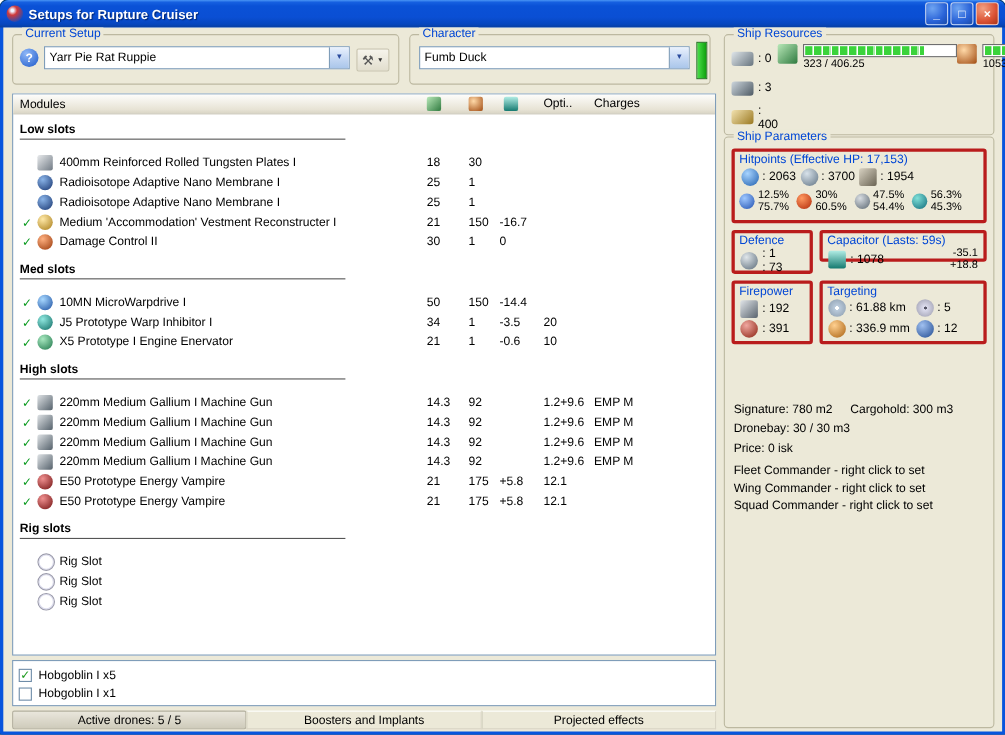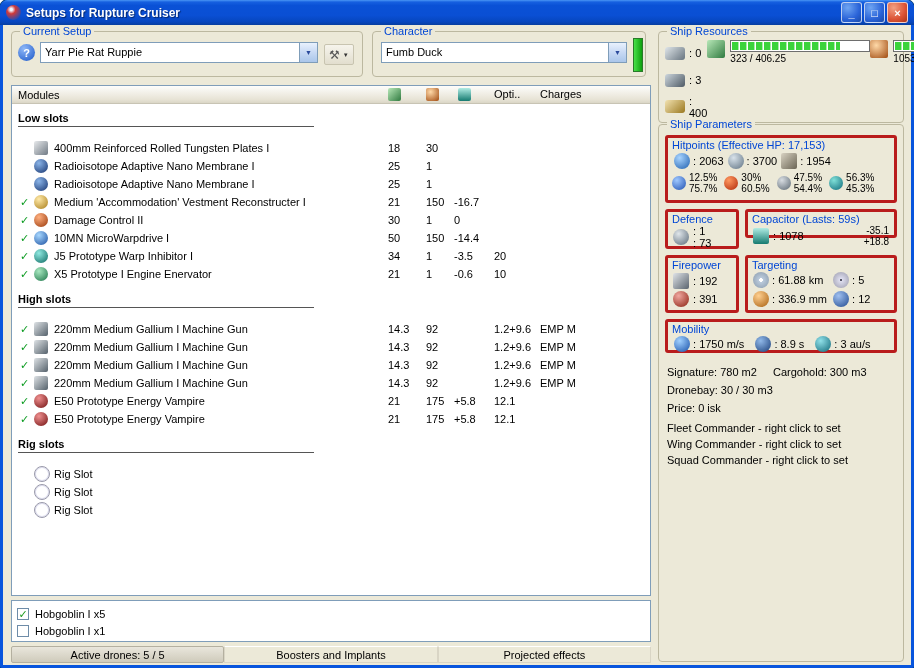--- a/index.html
+++ b/index.html
@@ -292,20 +292,21 @@
                 <span class="mc" data-name="module-cpu">30</span>
                 <span class="mc" data-name="module-powergrid">1</span>
                 <span class="mc" data-name="module-cap-use">0</span>
                 <span class="mc" data-name="module-optimal"></span>
                 <span class="mc" data-name="module-charge"></span>
               </div>
 
           </div>
 
           <div class="section" data-name="slot-section">
+            <div class="sec-title" data-name="slot-section-title">Med slots</div>
 
               <div class="mrow" data-name="module-row">
                 <span class="chk" data-name="active-check-icon">✓</span>
                 <span class="i mod" data-name="mwd-icon"></span>
                 <span class="mname" data-name="module-name">10MN MicroWarpdrive I</span>
                 <span class="mc" data-name="module-cpu">50</span>
                 <span class="mc" data-name="module-powergrid">150</span>
                 <span class="mc" data-name="module-cap-use">-14.4</span>
                 <span class="mc" data-name="module-optimal"></span>
                 <span class="mc" data-name="module-charge"></span>
@@ -599,41 +600,20 @@
             </span>
 
             <span class="stat" data-name="targeting-stat">
               <span class="i" data-name="sensor-strength-icon"></span>
               <span class="cv" data-name="targeting-value">12</span>
             </span>
 
         </div>
       </div>
 
-      <div class="pbox p-mob" data-name="mobility-box">
-        <div class="pbox-label" data-name="mobility-label">Mobility</div>
-        <div class="mob-row">
-
-            <span class="stat" data-name="mobility-stat">
-              <span class="i" data-name="speed-icon"></span>
-              <span class="cv" data-name="mobility-value">1750 m/s</span>
-            </span>
-
-            <span class="stat" data-name="mobility-stat">
-              <span class="i" data-name="align-time-icon"></span>
-              <span class="cv" data-name="mobility-value">8.9 s</span>
-            </span>
-
-            <span class="stat" data-name="mobility-stat">
-              <span class="i" data-name="warp-speed-icon"></span>
-              <span class="cv" data-name="mobility-value">3 au/s</span>
-            </span>
-
-        </div>
-      </div>
 
       <div class="ptext" data-name="ship-stats-text">
         <div class="stats-row">
           <span class="statline" data-name="ship-stat-line">Signature: 780 m2</span>
             <span class="statline" data-name="ship-stat-line">Cargohold: 300 m3</span>
         </div>
         <div class="statline" data-name="ship-stat-line">Dronebay: 30 / 30 m3</div>
           <div class="statline" data-name="ship-stat-line">Price: 0 isk</div>
         <div class="cmd-list" data-name="commander-list">
           <div class="cmdline" data-name="commander-line">Fleet Commander - right click to set</div>

